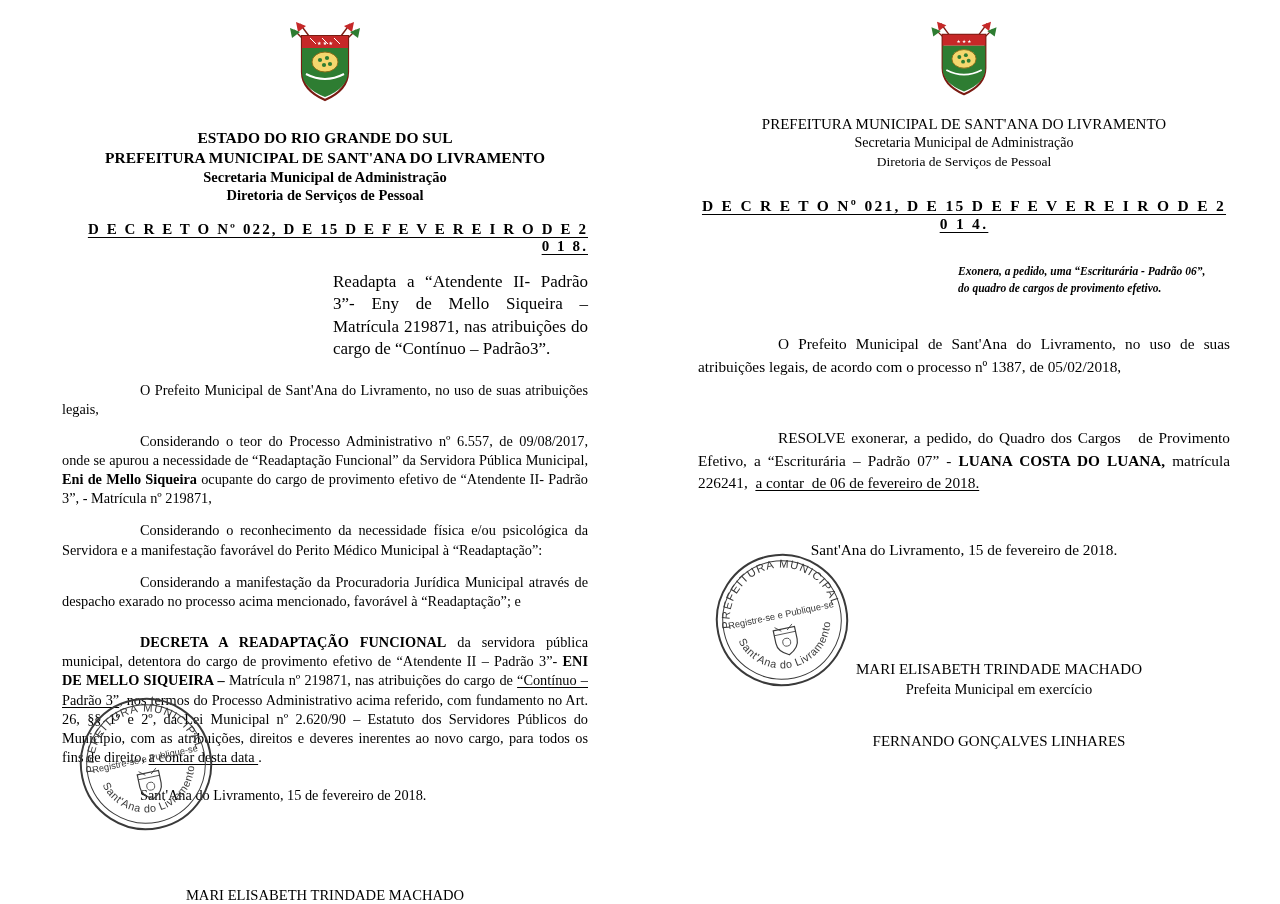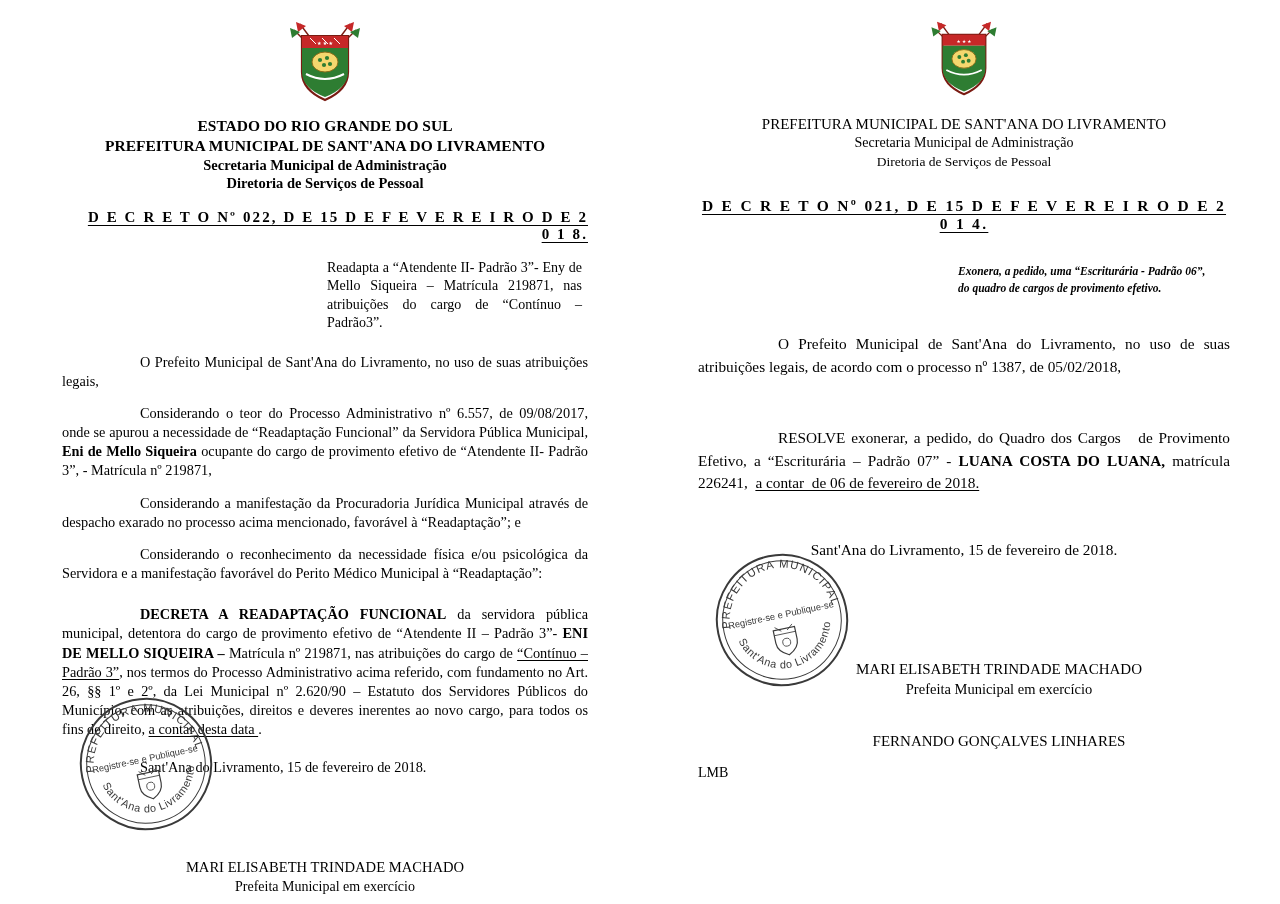--- a/index.html
+++ b/index.html
@@ -61,26 +61,26 @@
     text-align: center;
     font-weight: bold;
     font-size: 15.5px;
     letter-spacing: 2.3px;
     text-decoration: underline;
     text-underline-offset: 3px;
   }
 
   
   .ementa {
-    font-size: 14px;
+    font-size: 17px;
     line-height: 1.32;
     text-align: justify;
     width: 255px;
     margin-left: auto;
-    margin-right: 6px;
+    margin-right: 0;
   }
   .ementa-italic {
     font-size: 11.5px;
     font-style: italic;
     font-weight: bold;
     line-height: 1.45;
     text-align: left;
     width: 268px;
     margin-left: auto;
     margin-right: 4px;
@@ -162,46 +162,46 @@
     <ellipse cx="43" cy="48" rx="13" ry="10" fill="#f5d76e" stroke="#8a6d1a" stroke-width="1"></ellipse>
     <circle cx="38" cy="46" r="2.1" fill="#2e7d32"></circle>
     <circle cx="45" cy="44" r="2.1" fill="#2e7d32"></circle>
     <circle cx="42" cy="51" r="2.1" fill="#2e7d32"></circle>
     <circle cx="48" cy="50" r="2.1" fill="#2e7d32"></circle>
     <path d="M24 60 Q43 70 62 60" stroke="#ffffff" stroke-width="2" fill="none"></path>
     <path d="M28 24 L34 30 M40 24 L46 30 M52 24 L58 30" stroke="#ffffff" stroke-width="1"></path>
     <text x="43" y="31" font-size="5" fill="#ffffff" text-anchor="middle" font-family="Liberation Sans, sans-serif">★ ★ ★</text>
   </svg>
 
-  <div class="hdr" style="margin-top:10px;">
+  <div class="hdr" style="margin-top:22px;">
     <div class="l1">ESTADO DO RIO GRANDE DO SUL</div>
     <div class="l2">PREFEITURA MUNICIPAL DE SANT'ANA DO LIVRAMENTO</div>
     <div class="l3">Secretaria Municipal de Administração</div>
     <div class="l4">Diretoria de Serviços de Pessoal</div>
   </div>
 
   <div class="decree-title" style="margin-top:16px;">D E C R E T O  Nº  022,  D E  15  D E  F E V E R E I R O  D E  2 0 1 8.</div>
 
   <div class="ementa" style="margin-top:16px;">Readapta a “Atendente II- Padrão 3”-  Eny de Mello Siqueira – Matrícula 219871, nas atribuições do cargo de “Contínuo – Padrão3”.</div>
 
   <div style="margin-top:20px;">
     <p class="para">
       <span>O Prefeito Municipal de Sant'Ana do Livramento, no uso de suas atribuições legais,</span>
     </p>
 
     <p class="para">
       Considerando o teor do Processo Administrativo nº 6.557, de 09/08/2017, onde se apurou a necessidade de “Readaptação Funcional” da Servidora Pública Municipal, <b>Eni de Mello Siqueira</b> ocupante do cargo de provimento efetivo de “Atendente II- Padrão 3”,  - Matrícula nº 219871,
     </p>
 
     <p class="para">
+      <span>Considerando o reconhecimento da necessidade física e/ou psicológica da Servidora e a manifestação favorável do Perito Médico Municipal à “Readaptação”:</span>
+    </p>
+
+    <p class="para">
       <span>Considerando a manifestação da Procuradoria Jurídica Municipal através de despacho exarado no processo acima mencionado, favorável à “Readaptação”; e</span>
-    </p>
-
-    <p class="para">
-      <span>Considerando o reconhecimento da necessidade física e/ou psicológica da Servidora e a manifestação favorável do Perito Médico Municipal à “Readaptação”:</span>
     </p>
 
     <p class="para" style="margin-top:22px;">
       <b>DECRETA A READAPTAÇÃO FUNCIONAL</b> da servidora pública municipal, detentora do cargo de provimento efetivo de “Atendente II – Padrão 3”- <b>ENI DE MELLO SIQUEIRA – </b>Matrícula nº 219871, nas atribuições do cargo de <u>“Contínuo – Padrão 3”</u>, nos termos do Processo Administrativo acima referido, com fundamento no Art. 26, §§ 1º e 2º,  da Lei Municipal nº 2.620/90 – Estatuto dos Servidores Públicos do Município, com as atribuições, direitos e deveres inerentes ao novo cargo, para todos os fins de direito, <u>a contar desta data </u>.
     </p>
   </div>
 
   <div class="date-line">Sant'Ana do Livramento, 15  de fevereiro de 2018.</div>
 
   <div class="stamp-wrap" style="left:72px; top:690px;">
@@ -318,14 +318,13 @@
 
   <div class="sig-block" style="margin-top:100px; margin-left:70px;">
     <div class="sig-name-r">MARI ELISABETH TRINDADE MACHADO</div>
     <div class="sig-role-r">Prefeita Municipal em exercício</div>
   </div>
 
   <div class="sig-block" style="margin-top:32px; margin-left:70px;">
     <div class="sig-name-r">FERNANDO GONÇALVES LINHARES</div>
   </div>
 
-  <div class="lmb" style="margin-top:14px;">LMB</div>
 </div>
 
 </body></html>

